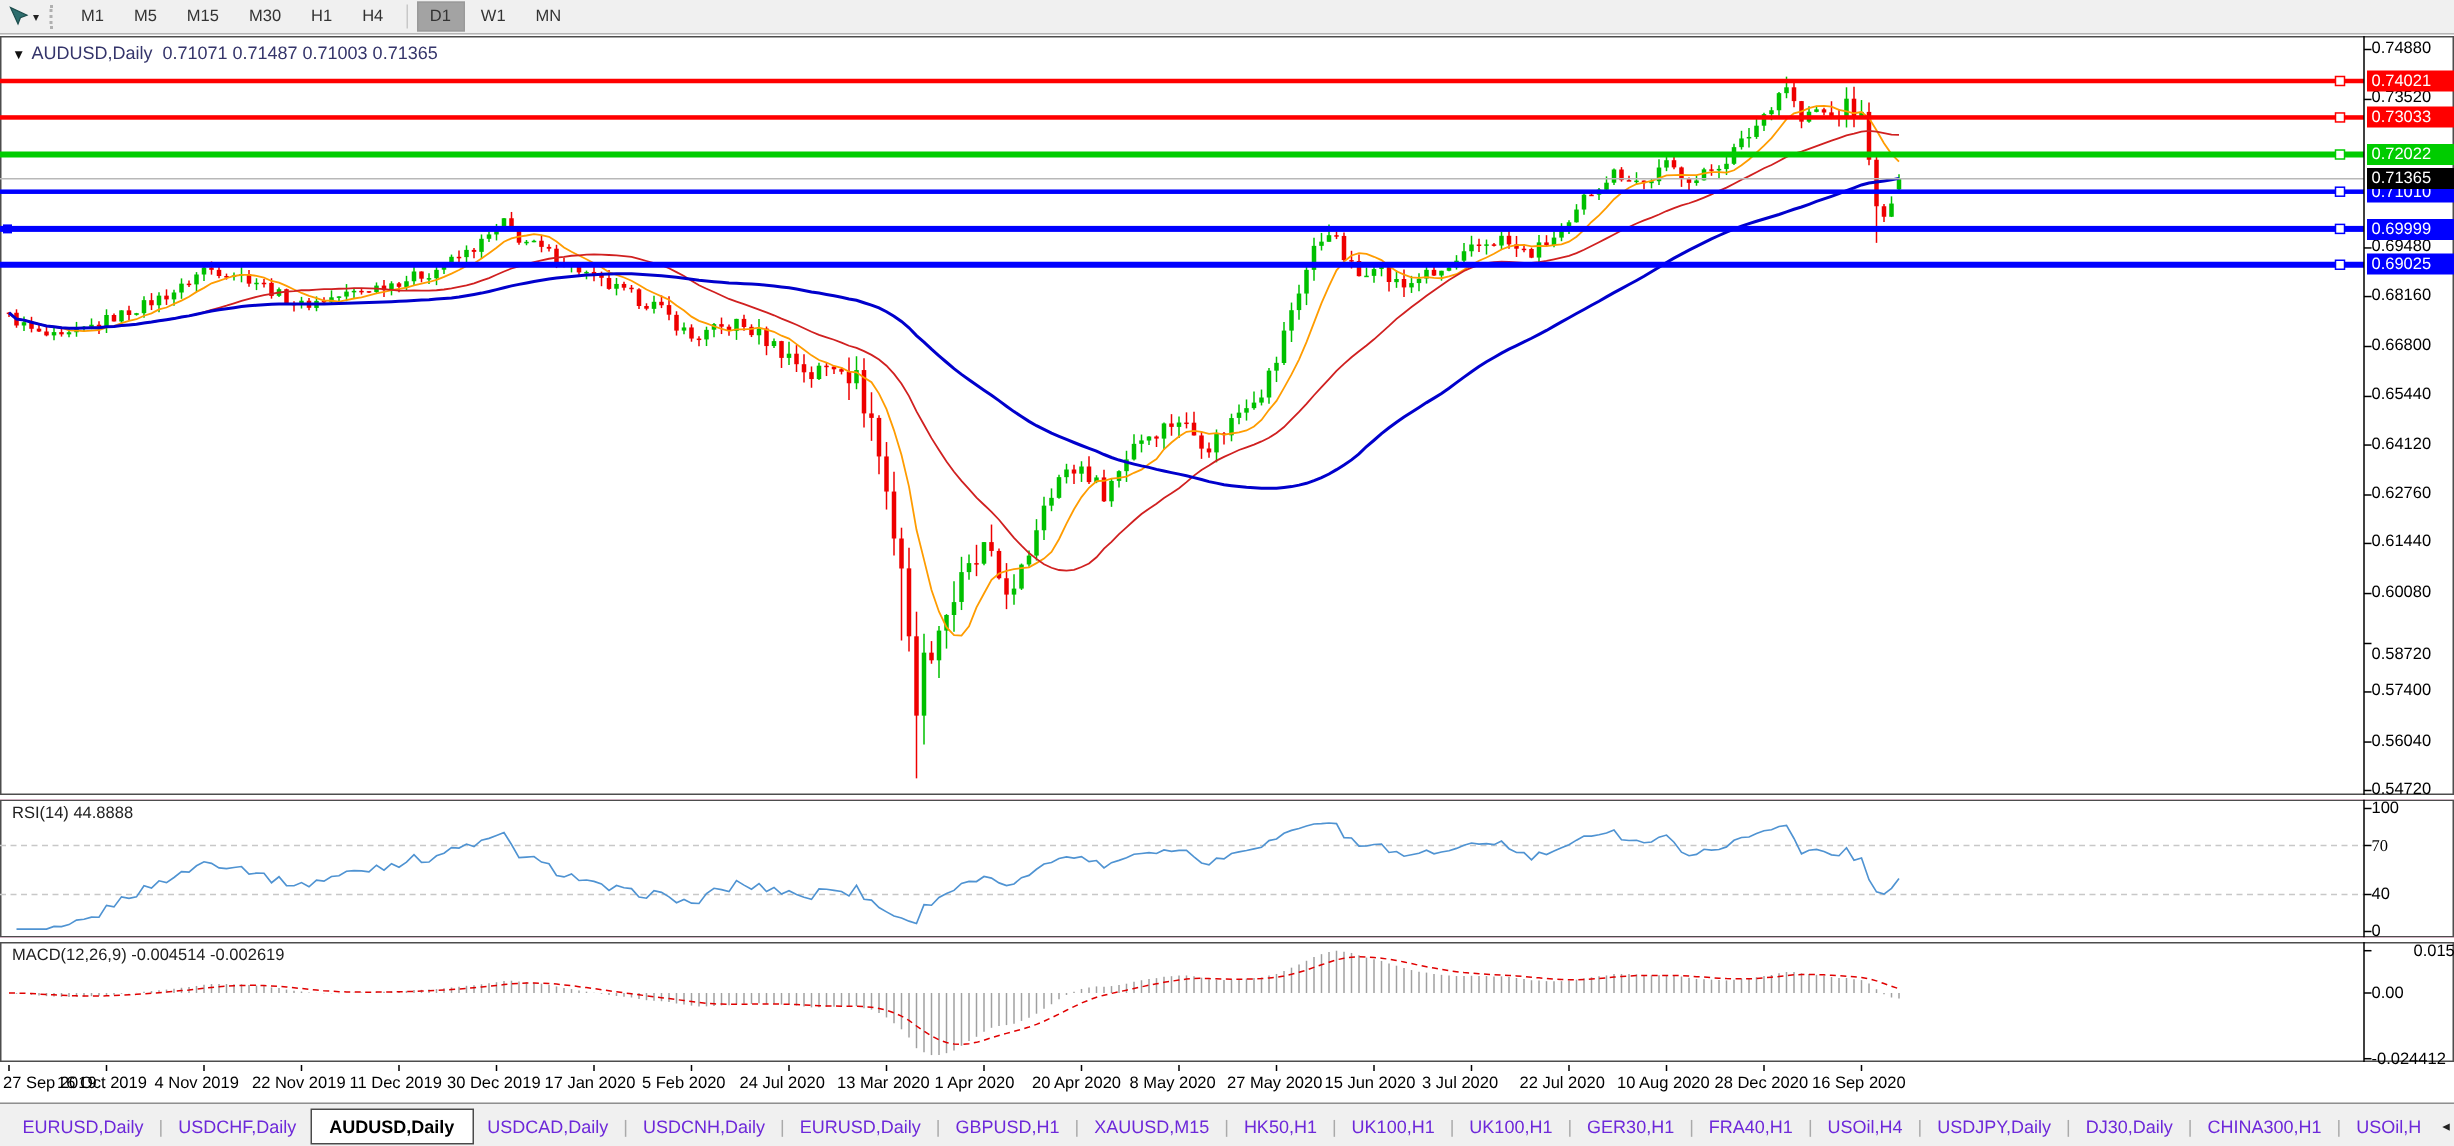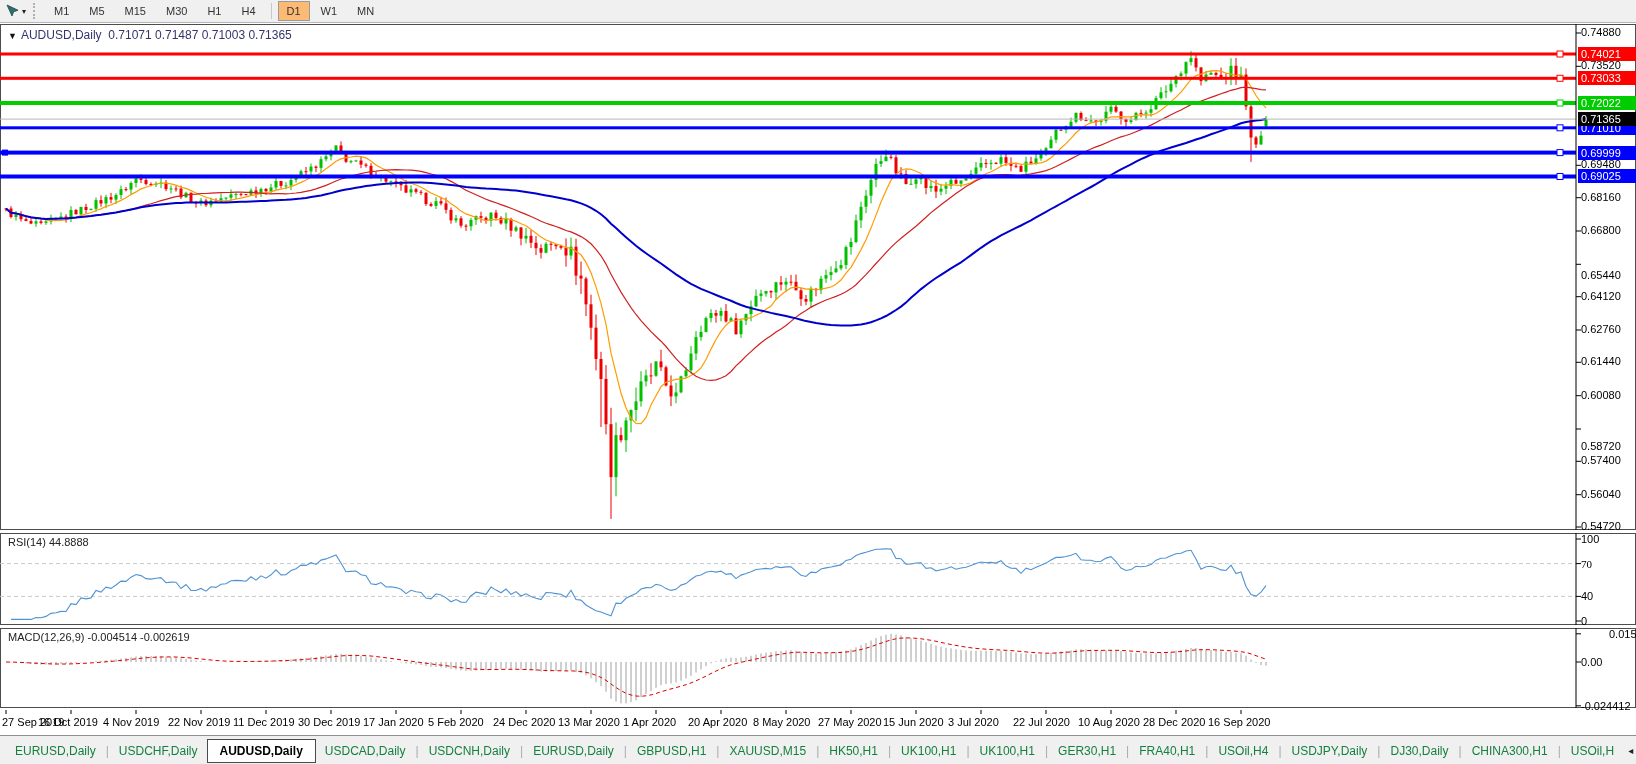--- a/index.html
+++ b/index.html
@@ -5,38 +5,38 @@
   html,body{margin:0;padding:0;background:#fff;}
   #root{position:relative;width:1636px;height:764px;overflow:hidden;background:#fff;
         font-family:"Liberation Sans",sans-serif;font-size:11px;color:#000;}
   
   #toolbar{position:absolute;left:0;top:0;width:1636px;height:22px;background:#f0f0f0;
            border-bottom:1px solid #b5b5b5;display:flex;align-items:center;}
   .tool-icon{width:18px;height:18px;margin-left:3px;display:flex;align-items:center;justify-content:center;}
   .dd{font-size:8px;color:#222;margin:0 3px 0 1px;}
   .grip{width:3px;height:16px;border-left:2px dotted #b0b0b0;margin:0 6px 0 4px;}
   .tfbtn{padding:2px 8px;margin:0 1px;color:#333;cursor:default;border:1px solid transparent;line-height:14px;}
-  .tfbtn.active{background:#fdba74;border:1px solid #9a9a9a;}
+  .tfbtn.active{background:#a3a3a3;border:1px solid #9a9a9a;}
   .tsep{width:1px;height:16px;background:#c8c8c8;margin:0 5px;}
   
   .panel{position:absolute;left:0;background:#f9a8d4;}
   .cv{position:absolute;left:0;top:0;}
   #chart-title{position:absolute;left:8px;top:4px;z-index:5;color:#35356b;font-size:12px;}
   #chart-title .mk{color:#111;font-size:9px;margin-right:4px;}
   .ind-label{position:absolute;left:8px;top:3px;z-index:5;color:#222;font-size:11px;}
   
   .ticklbl{position:absolute;left:1581px;width:54px;color:#000;font-size:11px;}
   .pbox{position:absolute;left:1578px;width:57px;height:14px;color:#fff;font-size:11px;
         line-height:14px;text-align:left;padding-left:3px;z-index:4;}
   .datelbl{position:absolute;top:6px;color:#000;font-size:11px;white-space:nowrap;}
   #dateaxis{position:absolute;left:0;top:710px;width:1636px;height:24px;background:#fff;}
   
   #tabbar{position:absolute;left:0;top:735px;width:1636px;height:29px;background:#f0f0f0;
           border-top:1px solid #8f8f8f;display:flex;align-items:center;font-size:12px;}
-  .tab{padding:3px 9px;color:#15803d;white-space:nowrap;cursor:default;}
+  .tab{padding:3px 9px;color:#6d28d9;white-space:nowrap;cursor:default;}
   .tab.active{background:#fff;border:1px solid #4a4a4a;font-weight:bold;color:#000;padding:4px 12px;}
   .tabsep{color:#aaa;padding:0 1px;}
   #tabscroll{margin-left:auto;display:flex;align-items:center;padding-right:4px;color:#222;font-size:10px;}
   #tabscroll span{padding:2px 5px;cursor:default;}
 </style>
 </head>
 <body>
 
 <div id="root">
 
@@ -608,26 +608,26 @@
           <line x1="1576" y1="437.3" x2="1581" y2="437.3" stroke="#000"></line>
           <line x1="1576" y1="470.7" x2="1581" y2="470.7" stroke="#000"></line>
           <line x1="1576" y1="503.0" x2="1581" y2="503.0" stroke="#000"></line>
         </svg></div>
     <div id="mainlabels">
         <span class="ticklbl" style="top: 2px;">0.74880</span>
         <span class="ticklbl" style="top: 35px;">0.73520</span>
         <span class="ticklbl" style="top: 134px;">0.69480</span>
         <span class="ticklbl" style="top: 167px;">0.68160</span>
         <span class="ticklbl" style="top: 200px;">0.66800</span>
-        <span class="ticklbl" style="top: 245px;">0.65440</span>
+        <span class="ticklbl" style="top: 233px;">0.65440</span>
         <span class="ticklbl" style="top: 266px;">0.64120</span>
         <span class="ticklbl" style="top: 299px;">0.62760</span>
         <span class="ticklbl" style="top: 331px;">0.61440</span>
         <span class="ticklbl" style="top: 365px;">0.60080</span>
-        <span class="ticklbl" style="top: 416px;">0.58720</span>
+        <span class="ticklbl" style="top: 406px;">0.58720</span>
         <span class="ticklbl" style="top: 430px;">0.57400</span>
         <span class="ticklbl" style="top: 464px;">0.56040</span>
         <span class="ticklbl" style="top: 496px;">0.54720</span>
         <span class="pbox" style="background: rgb(255, 0, 0); top: 23px;">0.74021</span>
         <span class="pbox" style="background: rgb(255, 0, 0); top: 47px;">0.73033</span>
         <span class="pbox" style="background: rgb(0, 204, 0); top: 72px;">0.72022</span>
         <span class="pbox" style="background: rgb(0, 0, 255); top: 97px;">0.71010</span>
         <span class="pbox" style="background: rgb(0, 0, 255); top: 122px;">0.69999</span>
         <span class="pbox" style="background: rgb(0, 0, 255); top: 145px;">0.69025</span>
         <span class="pbox" style="background: rgb(0, 0, 0); top: 88px;">0.71365</span>
@@ -951,21 +951,21 @@
         <line x1="1241" y1="0" x2="1241" y2="4" stroke="#000"></line>
       </svg>
       <span class="datelbl" style="left: 2px;">27 Sep 2019</span>
       <span class="datelbl" style="left: 38px;">16 Oct 2019</span>
       <span class="datelbl" style="left: 103px;">4 Nov 2019</span>
       <span class="datelbl" style="left: 168px;">22 Nov 2019</span>
       <span class="datelbl" style="left: 233px;">11 Dec 2019</span>
       <span class="datelbl" style="left: 298px;">30 Dec 2019</span>
       <span class="datelbl" style="left: 363px;">17 Jan 2020</span>
       <span class="datelbl" style="left: 428px;">5 Feb 2020</span>
-      <span class="datelbl" style="left: 493px;">24 Dec 2020</span>
+      <span class="datelbl" style="left: 493px;">24 Jul 2020</span>
       <span class="datelbl" style="left: 558px;">13 Mar 2020</span>
       <span class="datelbl" style="left: 623px;">1 Apr 2020</span>
       <span class="datelbl" style="left: 688px;">20 Apr 2020</span>
       <span class="datelbl" style="left: 753px;">8 May 2020</span>
       <span class="datelbl" style="left: 818px;">27 May 2020</span>
       <span class="datelbl" style="left: 883px;">15 Jun 2020</span>
       <span class="datelbl" style="left: 948px;">3 Jul 2020</span>
       <span class="datelbl" style="left: 1013px;">22 Jul 2020</span>
       <span class="datelbl" style="left: 1078px;">10 Aug 2020</span>
       <span class="datelbl" style="left: 1143px;">28 Dec 2020</span>

